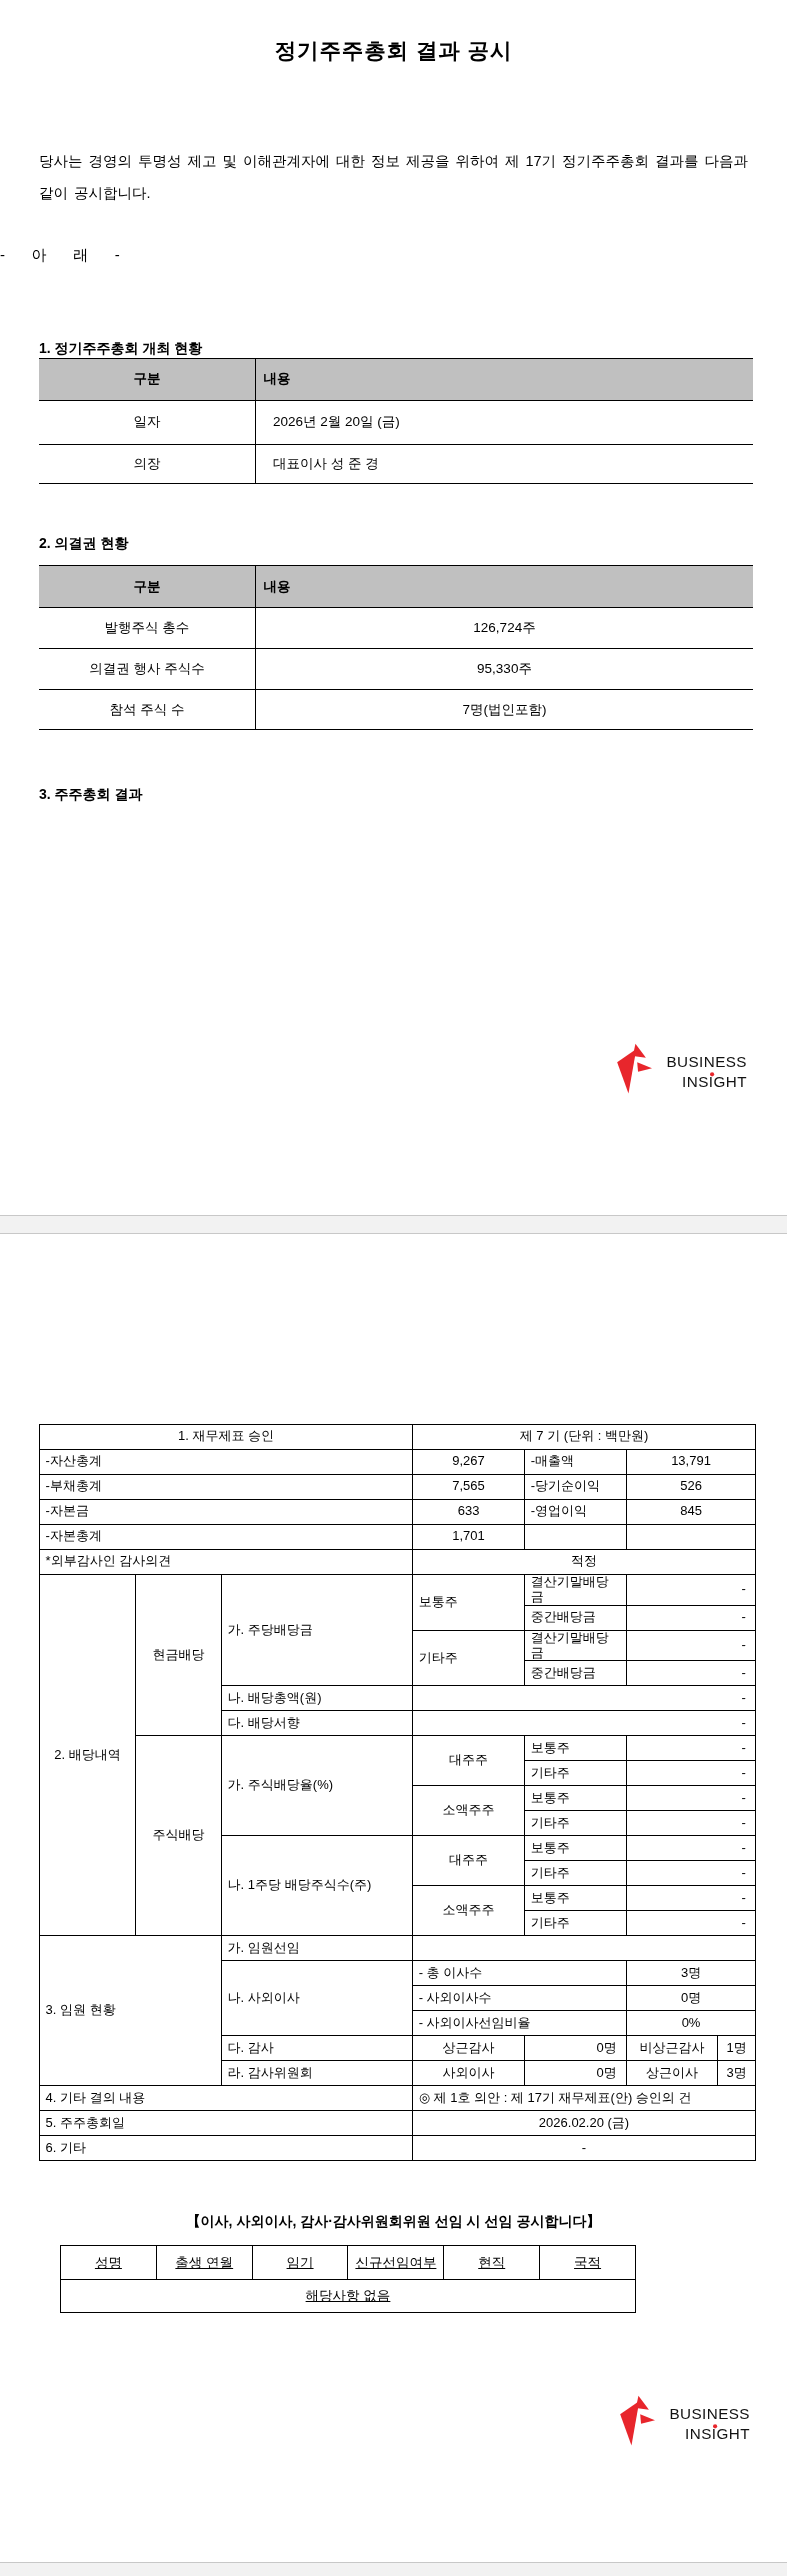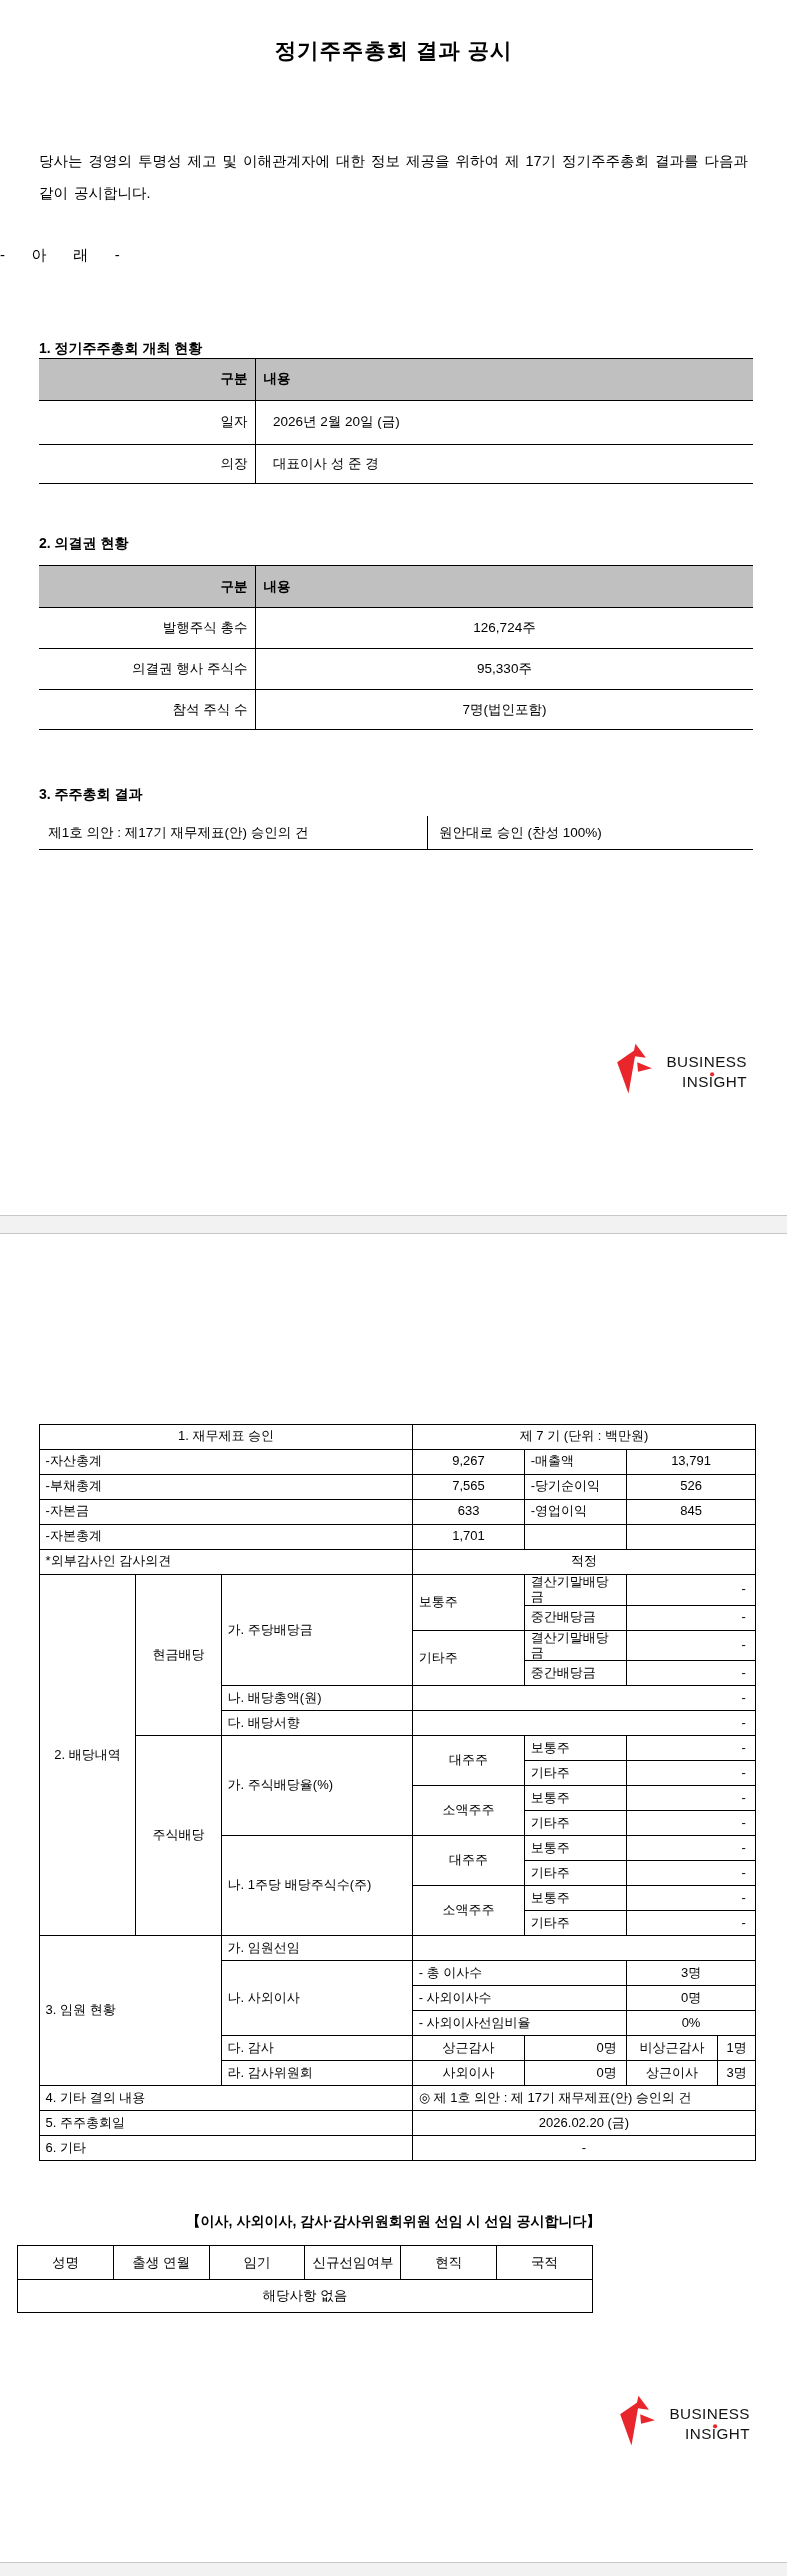--- a/index.html
+++ b/index.html
@@ -15,39 +15,39 @@
   .below-marker{margin-top:37px;font-size:15px;word-spacing:15px;letter-spacing:3.7px;}
   .sec-heading{margin:0 0 0 39px;font-size:14px;font-weight:bold;}
   .mt80{margin-top:75px;} .mt55{margin-top:51px;} .mt60{margin-top:56px;}
 
   
   table{border-collapse:collapse;table-layout:fixed;}
   .kv-table{width:714px;margin:0 0 0 39px;font-size:13.5px;}
   .kv-table td,.kv-table th{padding:1.9px 7.5px;vertical-align:middle;}
   .kv-table th{background:#c0c0c0;font-weight:bold;text-align:left;border-top:0.9px solid #000;border-bottom:0.9px solid #000;}
   .kv-table td{border-bottom:0.9px solid #000;}
-  .kv-table .lbl{border-right:0.9px solid #000;text-align:right;}
+  .kv-table .lbl{border-right:0.9px solid #000;text-align:center;}
   .kv-table.t1 .lbl,.kv-table.t1 th.lbl{width:201px;}
   .kv-table.t1 .val{text-align:left;padding-left:17px;}
   .kv-table.t2 .lbl,.kv-table.t2 th.lbl{width:201px;}
   .kv-table.t2 .val{text-align:center;}
   .kv-table.t3 .lbl,.kv-table.t3 th.lbl{width:371px;}
   .kv-table.t3 td.lbl{text-align:left;padding-left:9.3px;}
   .kv-table.t3 .val{text-align:left;padding-left:11.2px;}
   .h40 td,.h40 th{height:37px;} .h42 td{height:39px;} .h58 td{height:50px;}
   .h38 td{height:35px;} .h39 td{height:36px;} .h30 th{height:28px;} .h31 td{height:29px;}
 
   
   .res-table{width:716px;margin:69px 0 0 39px;font-size:13px;}
   .res-table td{border:0.9px solid #000;height:24px;padding:0 5.6px;text-align:center;vertical-align:middle;line-height:1.15;}
   .res-table td.l{text-align:left;}
   .res-table td.r{text-align:right;padding-right:9.3px;}
 
   .detail-heading{margin-top:52px;text-align:center;font-size:14px;font-weight:bold;}
-  .detail-table{width:576px;margin:14px 0 0 17px;font-size:13.5px;}
+  .detail-table{width:576px;margin:14px 0 0 60px;font-size:13.5px;text-decoration:underline;}
   .detail-table td,.detail-table th{border:0.9px solid #000;text-align:center;font-weight:normal;padding:1.9px 3.7px;}
   .detail-table th{height:29px;} .detail-table td{height:28px;}
 
   .logo{position:absolute;}
   .logo.p1{top:1043px;right:37px;}
   .logo.p2{top:1161px;right:34px;}
   .logo-text{font-family:"Liberation Sans","DejaVu Sans",sans-serif;font-size:17.5px;letter-spacing:0.5px;fill:#121212;}
 </style>
 </head>
 <body>
@@ -95,24 +95,20 @@
     <tr class="h39">
       <td class="lbl">참석 주식 수</td>
       <td class="val">7명(법인포함)</td>
     </tr>
   </tbody>
     </table>
 
   <div class="sec-heading mt60">3. 주주총회 결과</div>
   <table class="kv-table t3" style="margin-top:12px;">
     <tbody>
-    <tr class="h31">
-      <td class="lbl">제1호 의안 : 제17기 재무제표(안) 승인의 건</td>
-      <td class="val">원안대로 승인 (찬성 100%)</td>
-    </tr>
   </tbody>
     </table>
 
   <div class="logo p1">
     <svg viewBox="0 0 162 62" width="142" height="54">
       <polygon points="10,22 32,7 23,58" fill="#e8262c"></polygon>
       <polygon points="31,1 43,17 28,15" fill="#e8262c"></polygon>
       <polygon points="33,22 50,29 34,33" fill="#e8262c"></polygon>
       <text x="159" y="27" text-anchor="end" class="logo-text">BUSINESS</text>
       <text x="159" y="51" text-anchor="end" class="logo-text">INSIGHT</text>

